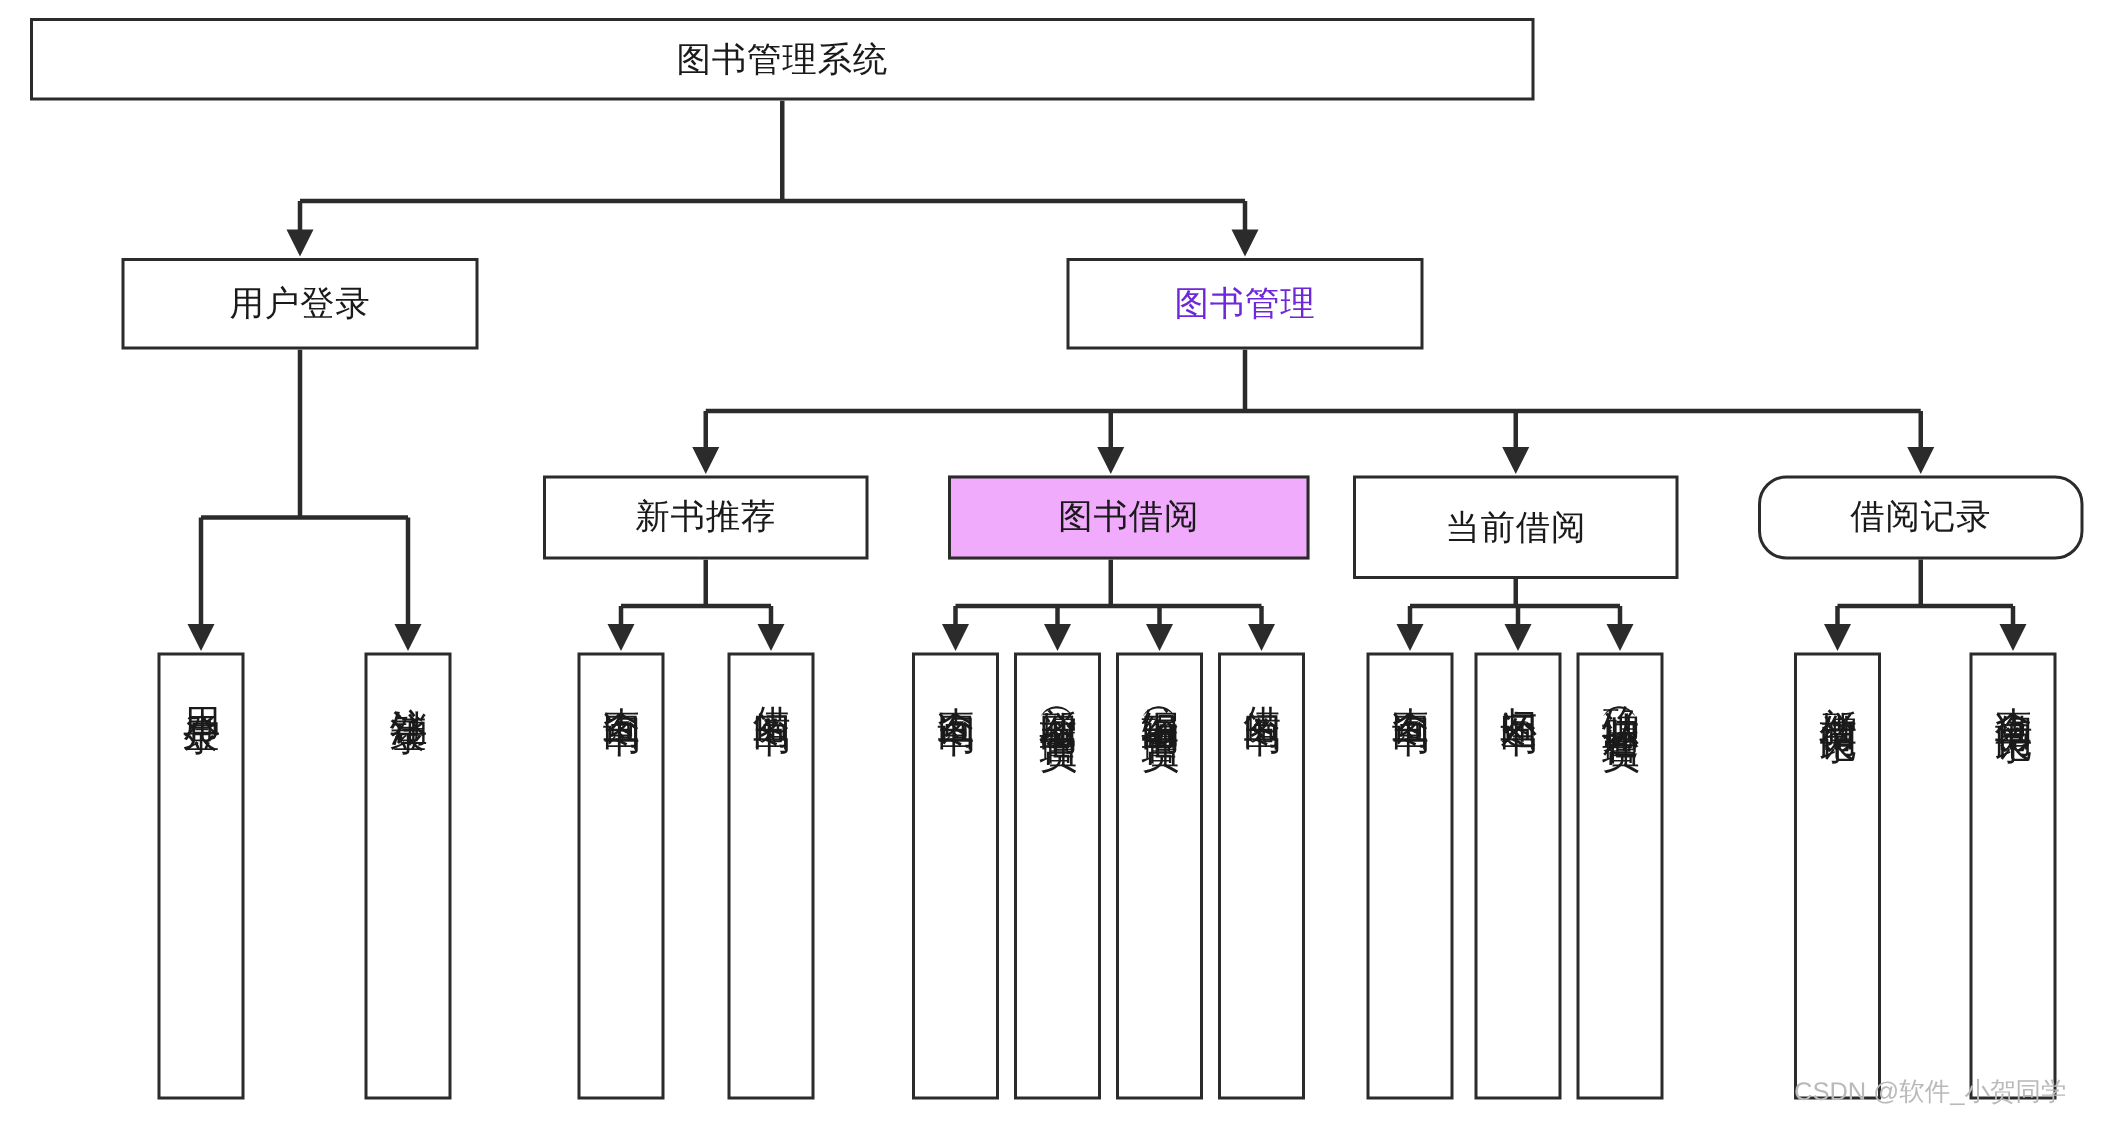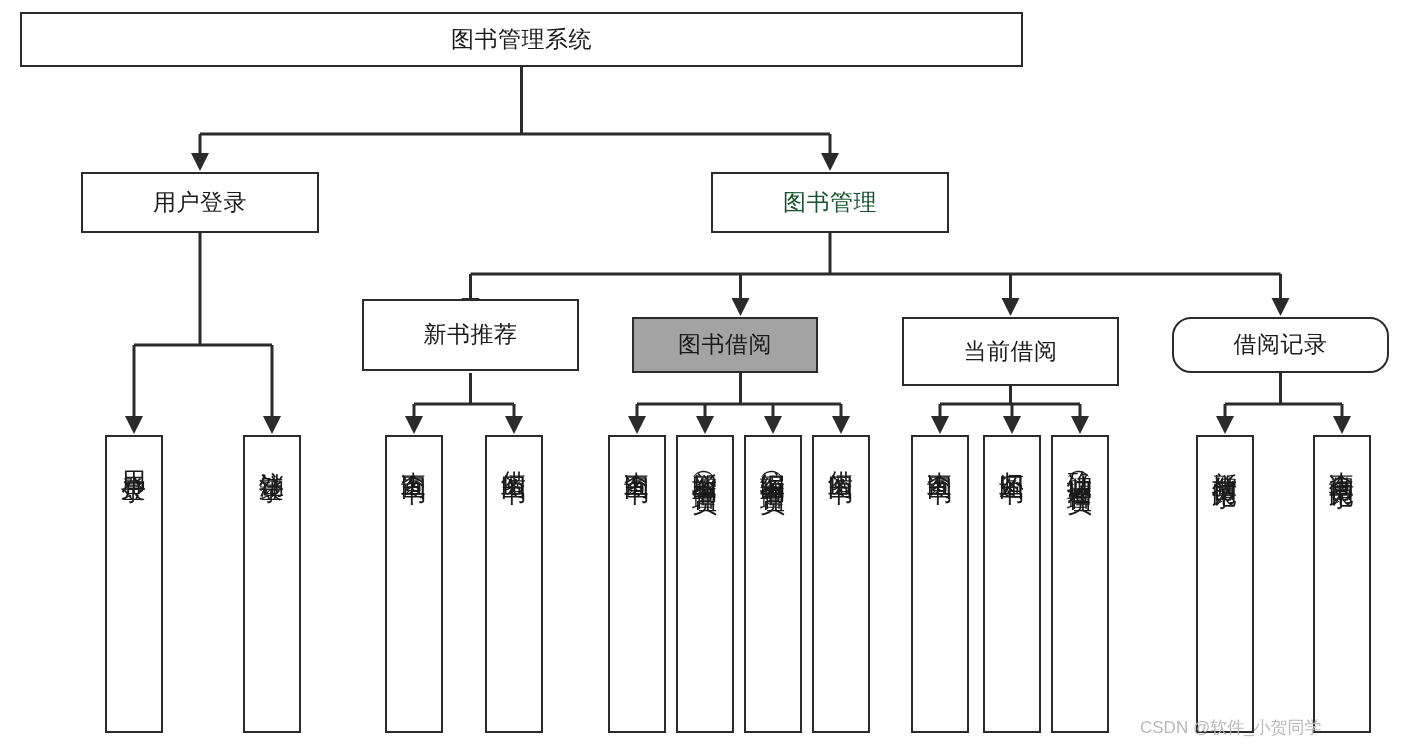--- a/index.html
+++ b/index.html
@@ -122,26 +122,26 @@
       <polygon points="1333,416 1351,416 1342,434" fill="#2b2b2b"></polygon>
     </svg>
   <div id="nodes">
       <div class="node horiz" style="left: 20px; top: 12px; width: 1003px; height: 55px; border-color: rgb(43, 43, 43); background: rgb(255, 255, 255);">
         <span class="label" style="color: rgb(26, 26, 26);">图书管理系统</span>
       </div>
       <div class="node horiz" style="left: 81px; top: 172px; width: 238px; height: 61px; border-color: rgb(43, 43, 43); background: rgb(255, 255, 255);">
         <span class="label" style="color: rgb(26, 26, 26);">用户登录</span>
       </div>
       <div class="node horiz" style="left: 711px; top: 172px; width: 238px; height: 61px; border-color: rgb(43, 43, 43); background: rgb(255, 255, 255);">
-        <span class="label" style="color: #14532d;">图书管理</span>
+        <span class="label" style="color: #6d28d9;">图书管理</span>
       </div>
-      <div class="node horiz" style="left: 362px; top: 299px; width: 217px; height: 72px; border-color: rgb(43, 43, 43); background: rgb(255, 255, 255);">
+      <div class="node horiz" style="left: 362px; top: 317px; width: 217px; height: 56px; border-color: rgb(43, 43, 43); background: rgb(255, 255, 255);">
         <span class="label" style="color: rgb(26, 26, 26);">新书推荐</span>
       </div>
-      <div class="node horiz" style="left: 632px; top: 317px; width: 186px; height: 56px; border-color: rgb(43, 43, 43); background: #a3a3a3;">
+      <div class="node horiz" style="left: 632px; top: 317px; width: 241px; height: 56px; border-color: rgb(43, 43, 43); background: #f0abfc;">
         <span class="label" style="color: rgb(26, 26, 26);">图书借阅</span>
       </div>
       <div class="node horiz" style="left: 902px; top: 317px; width: 217px; height: 69px; border-color: rgb(43, 43, 43); background: rgb(255, 255, 255);">
         <span class="label" style="color: rgb(26, 26, 26);">当前借阅</span>
       </div>
       <div class="node horiz" style="left: 1172px; top: 317px; width: 217px; height: 56px; border-color: rgb(43, 43, 43); background: rgb(255, 255, 255); border-radius: 19px;">
         <span class="label" style="color: rgb(26, 26, 26);">借阅记录</span>
       </div>
       <div class="node vert" style="left: 105px; top: 435px; width: 58px; height: 298px; border-color: rgb(43, 43, 43); background: rgb(255, 255, 255);">
         <span class="label" style="color: rgb(26, 26, 26);">用户登录</span>
@@ -176,14 +176,14 @@
       <div class="node vert" style="left: 1051px; top: 435px; width: 58px; height: 298px; border-color: rgb(43, 43, 43); background: rgb(255, 255, 255);">
         <span class="label" style="color: rgb(26, 26, 26);">确认归还（管理员）</span>
       </div>
       <div class="node vert" style="left: 1196px; top: 435px; width: 58px; height: 298px; border-color: rgb(43, 43, 43); background: rgb(255, 255, 255);">
         <span class="label" style="color: rgb(26, 26, 26);">新增借阅记录</span>
       </div>
       <div class="node vert" style="left: 1313px; top: 435px; width: 58px; height: 298px; border-color: rgb(43, 43, 43); background: rgb(255, 255, 255);">
         <span class="label" style="color: rgb(26, 26, 26);">查询借阅记录</span>
       </div>
     </div>
-  <div id="watermark" style="left: 1140px; top: 716px; color: rgb(185, 185, 185);">CSDN @软件_小贺同学</div>
+  <div id="watermark" style="left: 1196px; top: 716px; color: rgb(185, 185, 185);">CSDN @软件_小贺同学</div>
 </div>
 
 </body></html>

